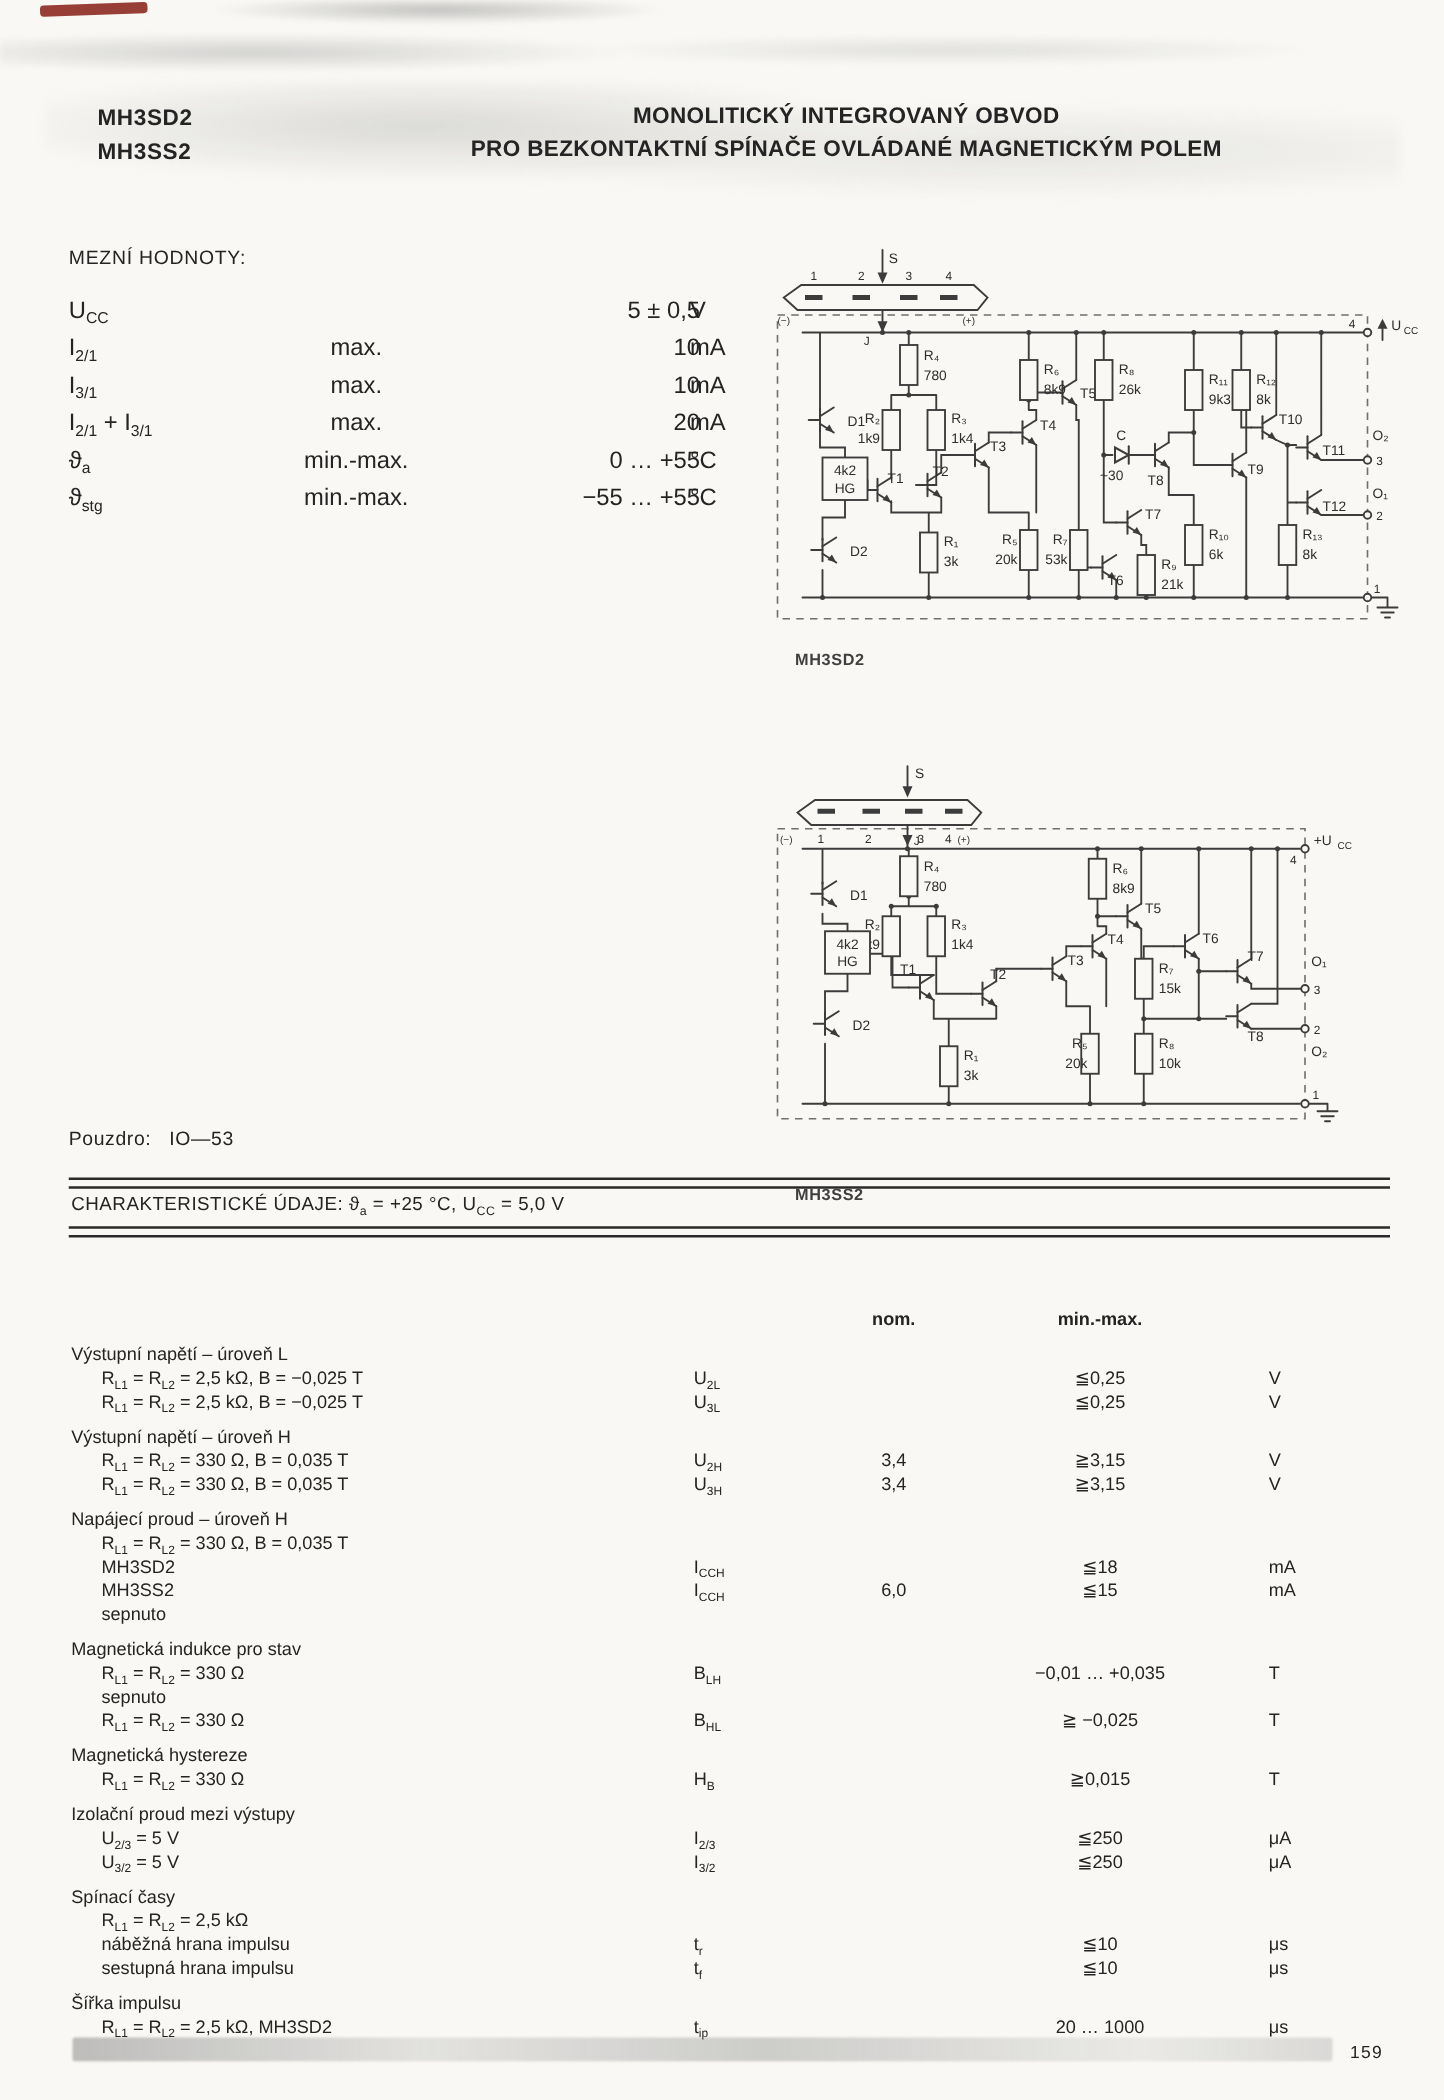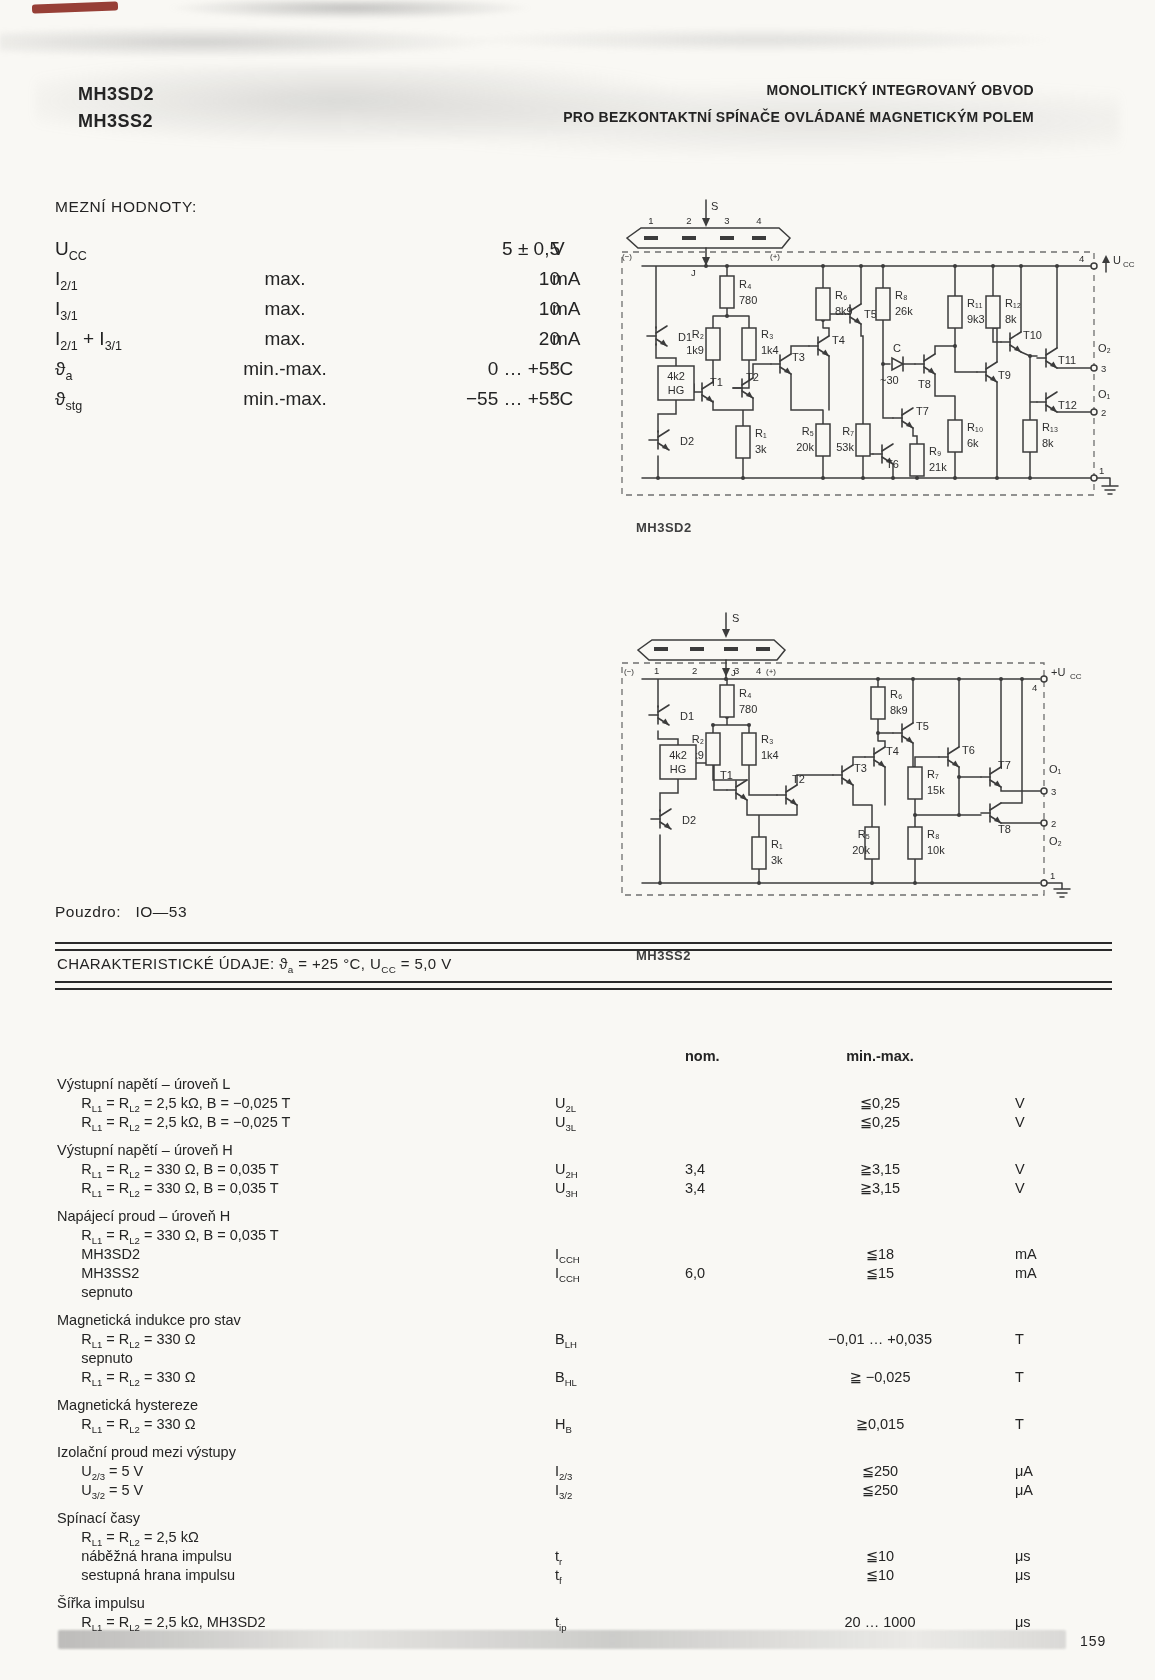--- a/index.html
+++ b/index.html
@@ -23,21 +23,21 @@
     background:
       radial-gradient(ellipse 45% 60% at 28% 35%, rgba(150,150,150,.30), transparent 75%),
       radial-gradient(ellipse 60% 55% at 72% 55%, rgba(160,160,160,.22), transparent 72%);
     filter:blur(4px);}
   .bottom-band{left:58px;top:1630px;width:1008px;height:19px;border-radius:2px;
     background:linear-gradient(90deg, rgba(130,130,130,.50), rgba(170,170,170,.28) 28%,
       rgba(145,145,145,.42) 55%, rgba(185,185,185,.22) 85%, rgba(160,160,160,.35));
     filter:blur(1px);}
   
   .partno{left:78px;font-size:18px;font-weight:700;letter-spacing:.5px}
-  .doc-title{left:320px;width:714px;text-align:right;font-size:14px;font-weight:700;letter-spacing:.3px;white-space:nowrap}
+  .doc-title{left:320px;width:714px;text-align:center;font-size:18px;font-weight:700;letter-spacing:.3px;white-space:nowrap}
   
   #mezni{left:55px;top:198px;width:540px}
   .m-title{font-size:15.5px;letter-spacing:.6px;margin-bottom:22px}
   .mrow{position:relative;height:30px;font-size:19px}
   .m-sym{position:absolute;left:0;white-space:pre}
   .m-cond{position:absolute;left:130px;width:200px;text-align:center}
   .m-val{position:absolute;left:290px;width:215px;text-align:right}
   .m-unit{position:absolute;left:497px;width:80px;white-space:pre}
   sub{font-size:.66em;line-height:0}
   
@@ -57,21 +57,21 @@
   .pouzdro{left:55px;top:903px;font-size:15.5px;letter-spacing:.5px;white-space:pre}
   
   .rule{left:55px;width:1057px;height:5px;border-top:2px solid #2a2a2a;border-bottom:2px solid #2a2a2a}
   .char-title{left:57px;top:955px;font-size:15px;letter-spacing:.4px}
   #char{left:55px;top:1048px;width:1072px}
   .chead{position:relative;height:20px;margin-bottom:7px;font-size:14.5px;font-weight:700}
   .crow{position:relative;height:19px;font-size:14.5px;line-height:18px}
   .crow.gap{margin-top:9px}
   .c-label{position:absolute;left:2px;white-space:pre}
   .c-sym{position:absolute;left:500px;white-space:pre}
-  .c-nom{position:absolute;left:630px;width:100px;text-align:left}
+  .c-nom{position:absolute;left:610px;width:100px;text-align:center}
   .c-mm{position:absolute;left:745px;width:160px;text-align:center}
   .c-unit{position:absolute;left:960px;white-space:pre}
   .page-num{left:1080px;top:1633px;font-size:14px;letter-spacing:1px}
 </style>
 </head>
 <body>
 
 <div class="abs top-smudge"></div>
 <div class="abs red-mark"></div>
 <div class="abs header-shade"></div>

